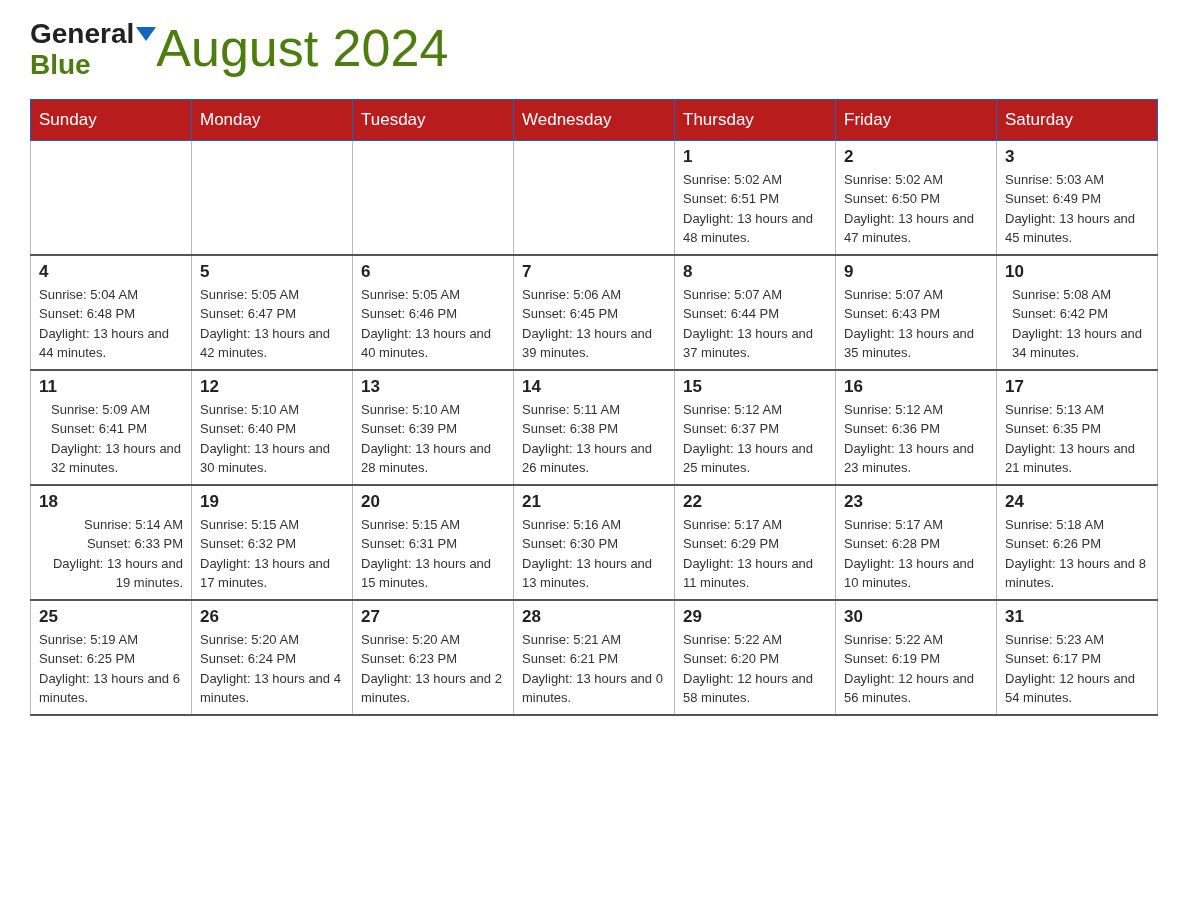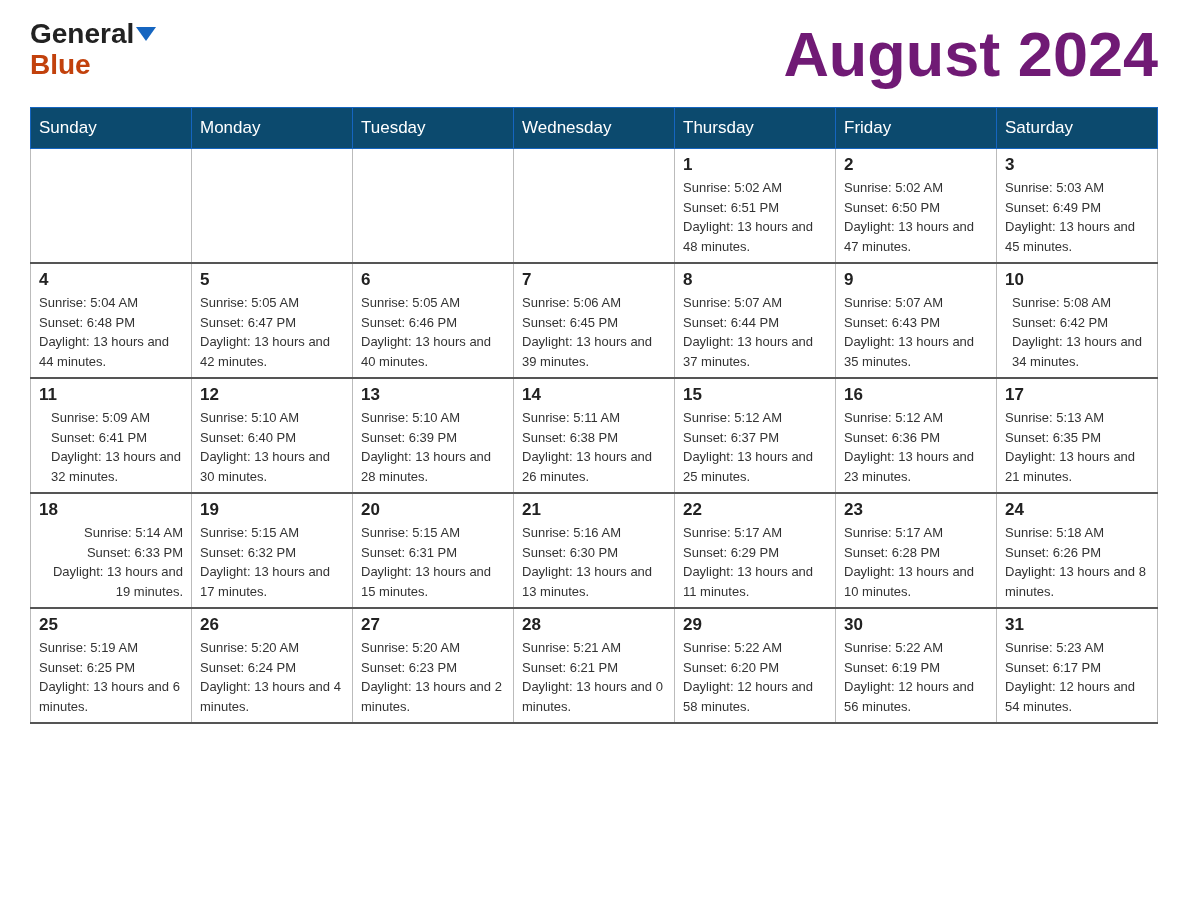--- a/index.html
+++ b/index.html
@@ -4,21 +4,21 @@
   <style>
     * { box-sizing: border-box; margin: 0; padding: 0; }
     body {
       background: #fff;
       font-family: Arial, sans-serif;
       padding: 20px 30px;
       color: #222;
     }
     .header {
       display: flex;
-      justify-content: space-between;
+      justify-content: flex-start;
       align-items: flex-start;
       margin-bottom: 18px;
     }
     .logo {
       display: flex;
       flex-direction: column;
       align-items: flex-start;
     }
     .logo-text {
       font-size: 28px;
@@ -31,44 +31,44 @@
       border-left: 10px solid transparent;
       border-right: 10px solid transparent;
       border-top: 14px solid #1565c0;
       display: inline-block;
       margin-left: 2px;
       vertical-align: middle;
     }
     .logo-line2 {
       font-size: 28px;
       font-weight: bold;
-      color: #c2410c;
+      color: #4d7c0f;
       line-height: 1.1;
       margin-top: 2px;
     }
     .title-block {
       text-align: right;
     }
     .title-block h1 {
-      font-size: 63px;
-      font-weight: bold;
-      color: #701a75;
+      font-size: 52px;
+      font-weight: normal;
+      color: #4d7c0f;
       line-height: 1.1;
     }
     .title-block h2 {
       font-size: 22px;
       font-weight: normal;
       color: #333;
     }
     table {
       width: 100%;
       border-collapse: collapse;
     }
     thead tr {
-      background-color: #0c4a6e;
+      background-color: #b91c1c;
     }
     thead th {
       color: #fff;
       font-size: 17px;
       font-weight: normal;
       padding: 10px 8px;
       text-align: left;
       border: 1px solid #1565c0;
     }
     tbody td {

